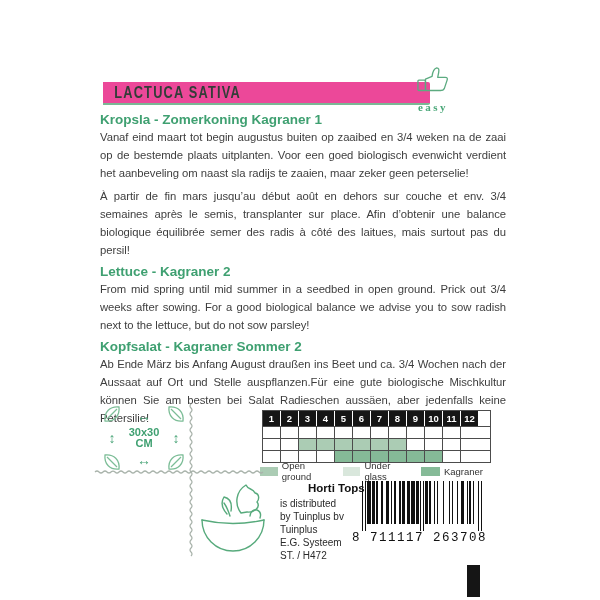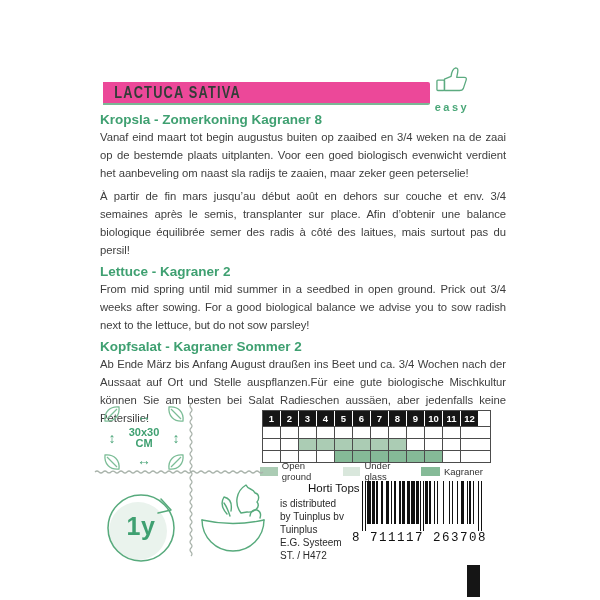--- a/index.html
+++ b/index.html
@@ -6,21 +6,21 @@
   .page{position:relative;width:600px;height:600px;background:#ffffff;
         font-family:"Liberation Sans",sans-serif;overflow:hidden;}
 
   
   .title-bar{position:absolute;left:103px;top:82px;width:327px;height:21px;
              background:#ec4899;border-bottom:2px solid #7ab894;
              display:flex;align-items:center;border-radius:0 2px 2px 0;}
   .species-title{font-size:16px;font-weight:bold;color:#333d38;letter-spacing:1.5px;
                  padding-left:14px;transform:scaleX(.8);transform-origin:left center;
                  white-space:nowrap;}
-  .easy-badge{position:absolute;left:426px;top:66px;width:52px;text-align:center;}
+  .easy-badge{position:absolute;left:407px;top:66px;width:52px;text-align:center;font-family:Liberation Serif, serif;}
   .easy-badge .label{display:block;color:#4aa778;font-size:11px;letter-spacing:2.5px;
                      margin-top:-1px;font-weight:bold;}
 
   
   .sections{position:absolute;left:100px;top:112px;width:406px;}
   .section{margin-bottom:5px;}
   .section h3{font-size:13.5px;line-height:15px;color:#3fa071;margin:0 0 1px 0;}
   .section p{font-size:11.3px;line-height:18px;color:#3e3e3e;margin:0;
              text-align:justify;letter-spacing:-0.05px;}
 
@@ -50,21 +50,21 @@
   svg.wave{position:absolute;overflow:visible;}
 
   
   .oneY-wrap{position:absolute;left:101px;top:486px;width:80px;height:80px;}
   .oneY-label{position:absolute;left:0;top:0;width:80px;height:80px;display:flex;
               align-items:center;justify-content:center;font-size:25px;font-weight:bold;
               color:#3fa071;letter-spacing:0.5px;}
   .bowl-wrap{position:absolute;left:197px;top:482px;}
 
   .distributor{position:absolute;left:280px;top:482px;font-size:10px;line-height:13px;color:#2a2a2a;}
-  .distributor .name{font-size:11.5px;font-weight:normal;margin-bottom:2px;color:#111;padding-left:28px;}
+  .distributor .name{font-size:11.5px;font-weight:bold;margin-bottom:2px;color:#111;padding-left:28px;}
 
   .barcode{position:absolute;left:352px;top:481px;width:134px;}
   .barcode-digits{font-family:Liberation Mono, monospace;font-size:12.5px;color:#111;
                   letter-spacing:1.5px;margin-top:0px;white-space:pre;}
 
   .print-mark{position:absolute;left:467px;top:565px;width:13px;height:32px;background:#151515;}
 </style>
 </head>
 <body>
 
@@ -81,21 +81,21 @@
           <rect x="4" y="15" width="8" height="11" rx="1"></rect>
           <path d="M12 26 V14 L19 11 Q20 3 24 2 Q27 2 26 7 L25 12 H33 Q36 12 35 15 L32 24 Q31 26 28 26 Z"></path>
         </g>
       </svg>
     </span>
     <span class="label">easy</span>
   </div>
 
   <div class="sections">
     <div class="section">
-      <h3>Kropsla - Zomerkoning Kagraner 8</h3>
+      <h3>Kropsla - Zomerkoning Kagraner 1</h3>
       <p>Vanaf eind maart tot begin augustus buiten op zaaibed en 3/4 weken na de zaai op de bestemde plaats uitplanten. Voor een goed biologisch evenwicht verdient het aanbeveling om naast sla radijs te zaaien, maar zeker geen peterselie!</p>
     </div>
     <div class="section">
       <p>À partir de fin mars jusqu’au début août en dehors sur couche et env. 3/4 semaines après le semis, transplanter sur place. Afin d’obtenir une balance biologique équilibrée semer des radis à côté des laitues, mais surtout pas du persil!</p>
     </div>
     <div class="section">
       <h3>Lettuce - Kagraner 2</h3>
       <p>From mid spring until mid summer in a seedbed in open ground. Prick out 3/4 weeks after sowing. For a good biological balance we advise you to sow radish next to the lettuce, but do not sow parsley!</p>
     </div>
     <div class="section">
@@ -220,28 +220,20 @@
       </span>
     </div>
 
   <svg class="wave" style="left:189px;top:404px;" width="5" height="153">
       <path d="M2 0 Q0 2 2 4 Q4 6 2 8 Q0 10 2 12 Q4 14 2 16 Q0 18 2 20 Q4 22 2 24 Q0 26 2 28 Q4 30 2 32 Q0 34 2 36 Q4 38 2 40 Q0 42 2 44 Q4 46 2 48 Q0 50 2 52 Q4 54 2 56 Q0 58 2 60 Q4 62 2 64 Q0 66 2 68 Q4 70 2 72 Q0 74 2 76 Q4 78 2 80 Q0 82 2 84 Q4 86 2 88 Q0 90 2 92 Q4 94 2 96 Q0 98 2 100 Q4 102 2 104 Q0 106 2 108 Q4 110 2 112 Q0 114 2 116 Q4 118 2 120 Q0 122 2 124 Q4 126 2 128 Q0 130 2 132 Q4 134 2 136 Q0 138 2 140 Q4 142 2 144 Q0 146 2 148 Q4 150 2 152" fill="none" stroke="#a9b3ab" stroke-width="1.2"></path>
     </svg>
   <svg class="wave" style="left:95px;top:470px;" width="170" height="5">
       <path d="M0 2 Q2 0 4 2 Q6 4 8 2 Q10 0 12 2 Q14 4 16 2 Q18 0 20 2 Q22 4 24 2 Q26 0 28 2 Q30 4 32 2 Q34 0 36 2 Q38 4 40 2 Q42 0 44 2 Q46 4 48 2 Q50 0 52 2 Q54 4 56 2 Q58 0 60 2 Q62 4 64 2 Q66 0 68 2 Q70 4 72 2 Q74 0 76 2 Q78 4 80 2 Q82 0 84 2 Q86 4 88 2 Q90 0 92 2 Q94 4 96 2 Q98 0 100 2 Q102 4 104 2 Q106 0 108 2 Q110 4 112 2 Q114 0 116 2 Q118 4 120 2 Q122 0 124 2 Q126 4 128 2 Q130 0 132 2 Q134 4 136 2 Q138 0 140 2 Q142 4 144 2 Q146 0 148 2 Q150 4 152 2 Q154 0 156 2 Q158 4 160 2 Q162 0 164 2 Q166 4 168 2" fill="none" stroke="#a9b3ab" stroke-width="1.2"></path>
     </svg>
 
-  <div class="oneY-wrap">
-    <svg width="80" height="80" viewBox="0 0 80 80">
-      <circle cx="37" cy="45" r="29" fill="#eaf3ed"></circle>
-      <circle cx="40" cy="42" r="33" fill="none" stroke="#57aa7c" stroke-width="1.5"></circle>
-      <path d="M60 13 L70 24 L57 27" fill="none" stroke="#57aa7c" stroke-width="1.5" stroke-linejoin="round" stroke-linecap="round"></path>
-    </svg>
-    <div class="oneY-label">1y</div>
-  </div>
 
   <div class="bowl-wrap">
     <svg width="72" height="80" viewBox="0 0 72 80">
       <g fill="none" stroke="#57aa7c" stroke-width="1.4" stroke-linejoin="round" stroke-linecap="round">
         <path d="M30 32 q-8 -9 -3 -17 q9 2 7 14"></path>
         <path d="M33 34 q-3 -9 -6 -13"></path>
         <path d="M44 31 C37 22 39 9 49 3 C51 8 56 6 58 11 C63 12 62 18 60 20 C64 25 57 31 50 30 Z"></path>
         <path d="M53 34 q1 -7 7 -6 q5 2 3 8"></path>
         <path d="M5 38 Q36 45 67 38"></path>
         <path d="M5 38 A31 31 0 0 0 67 38"></path>

